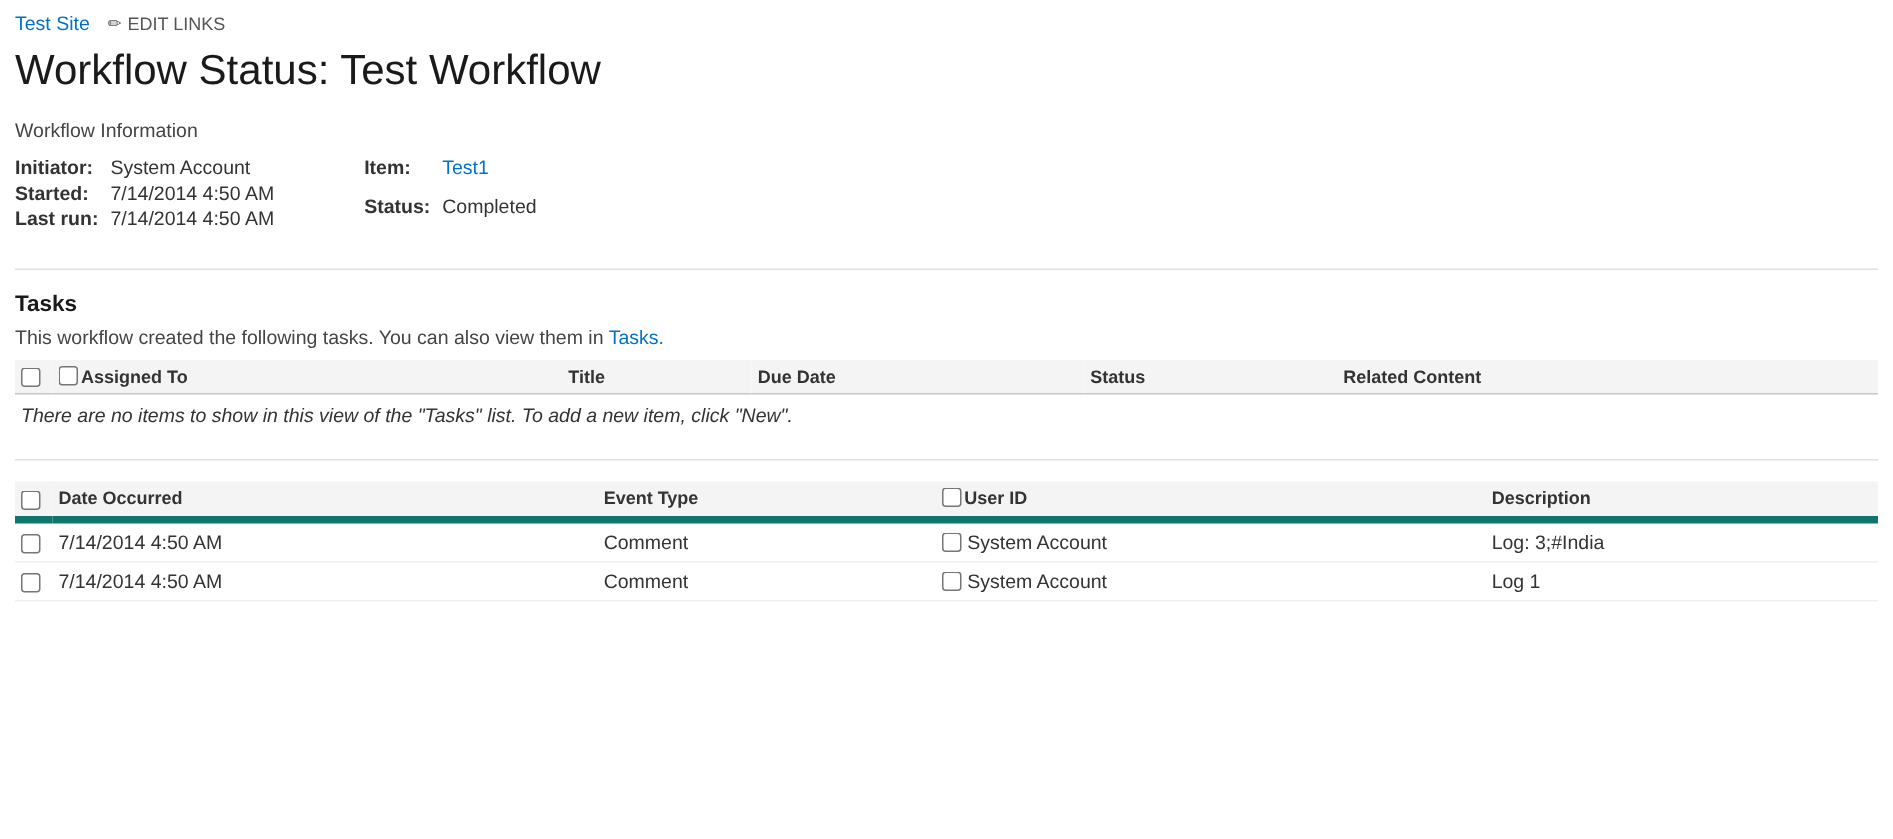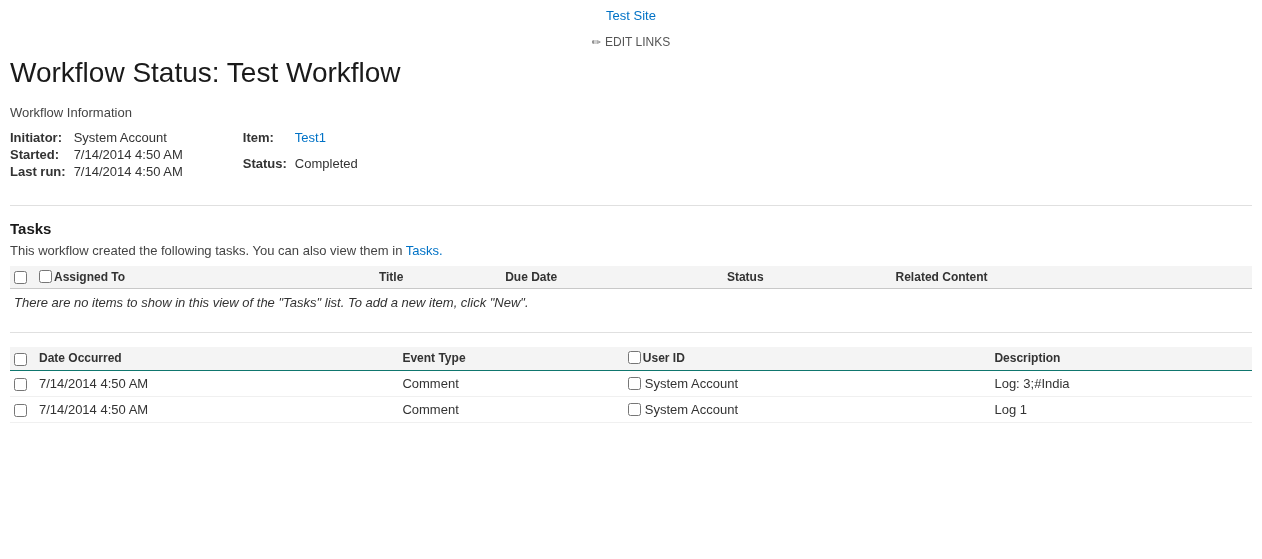--- a/index.html
+++ b/index.html
@@ -9,21 +9,20 @@
       color: #333;
       background: #fff;
       padding: 0;
     }
     .top-bar {
       display: flex;
       align-items: center;
       gap: 12px;
       padding: 8px 10px 4px 10px;
       font-size: 13px;
-      flex-direction: column;
     }
     .top-bar a {
       color: #0072c6;
       text-decoration: none;
       font-size: 13px;
     }
     .edit-links {
       display: flex;
       align-items: center;
       gap: 4px;
@@ -144,21 +143,21 @@
       width: 100%;
       border-collapse: collapse;
       font-size: 13px;
     }
     .history-table th {
       text-align: left;
       font-weight: 600;
       font-size: 12px;
       color: #333;
       padding: 4px 8px 4px 4px;
-      border-bottom: 1px solid #0f766e;
+      border-bottom: 5px solid #0f766e;
       background: #f4f4f4;
       white-space: nowrap;
     }
     .history-table td {
       padding: 5px 8px 5px 4px;
       vertical-align: middle;
       border-bottom: 1px solid #f0f0f0;
     }
     .user-id-cell {
       display: flex;

